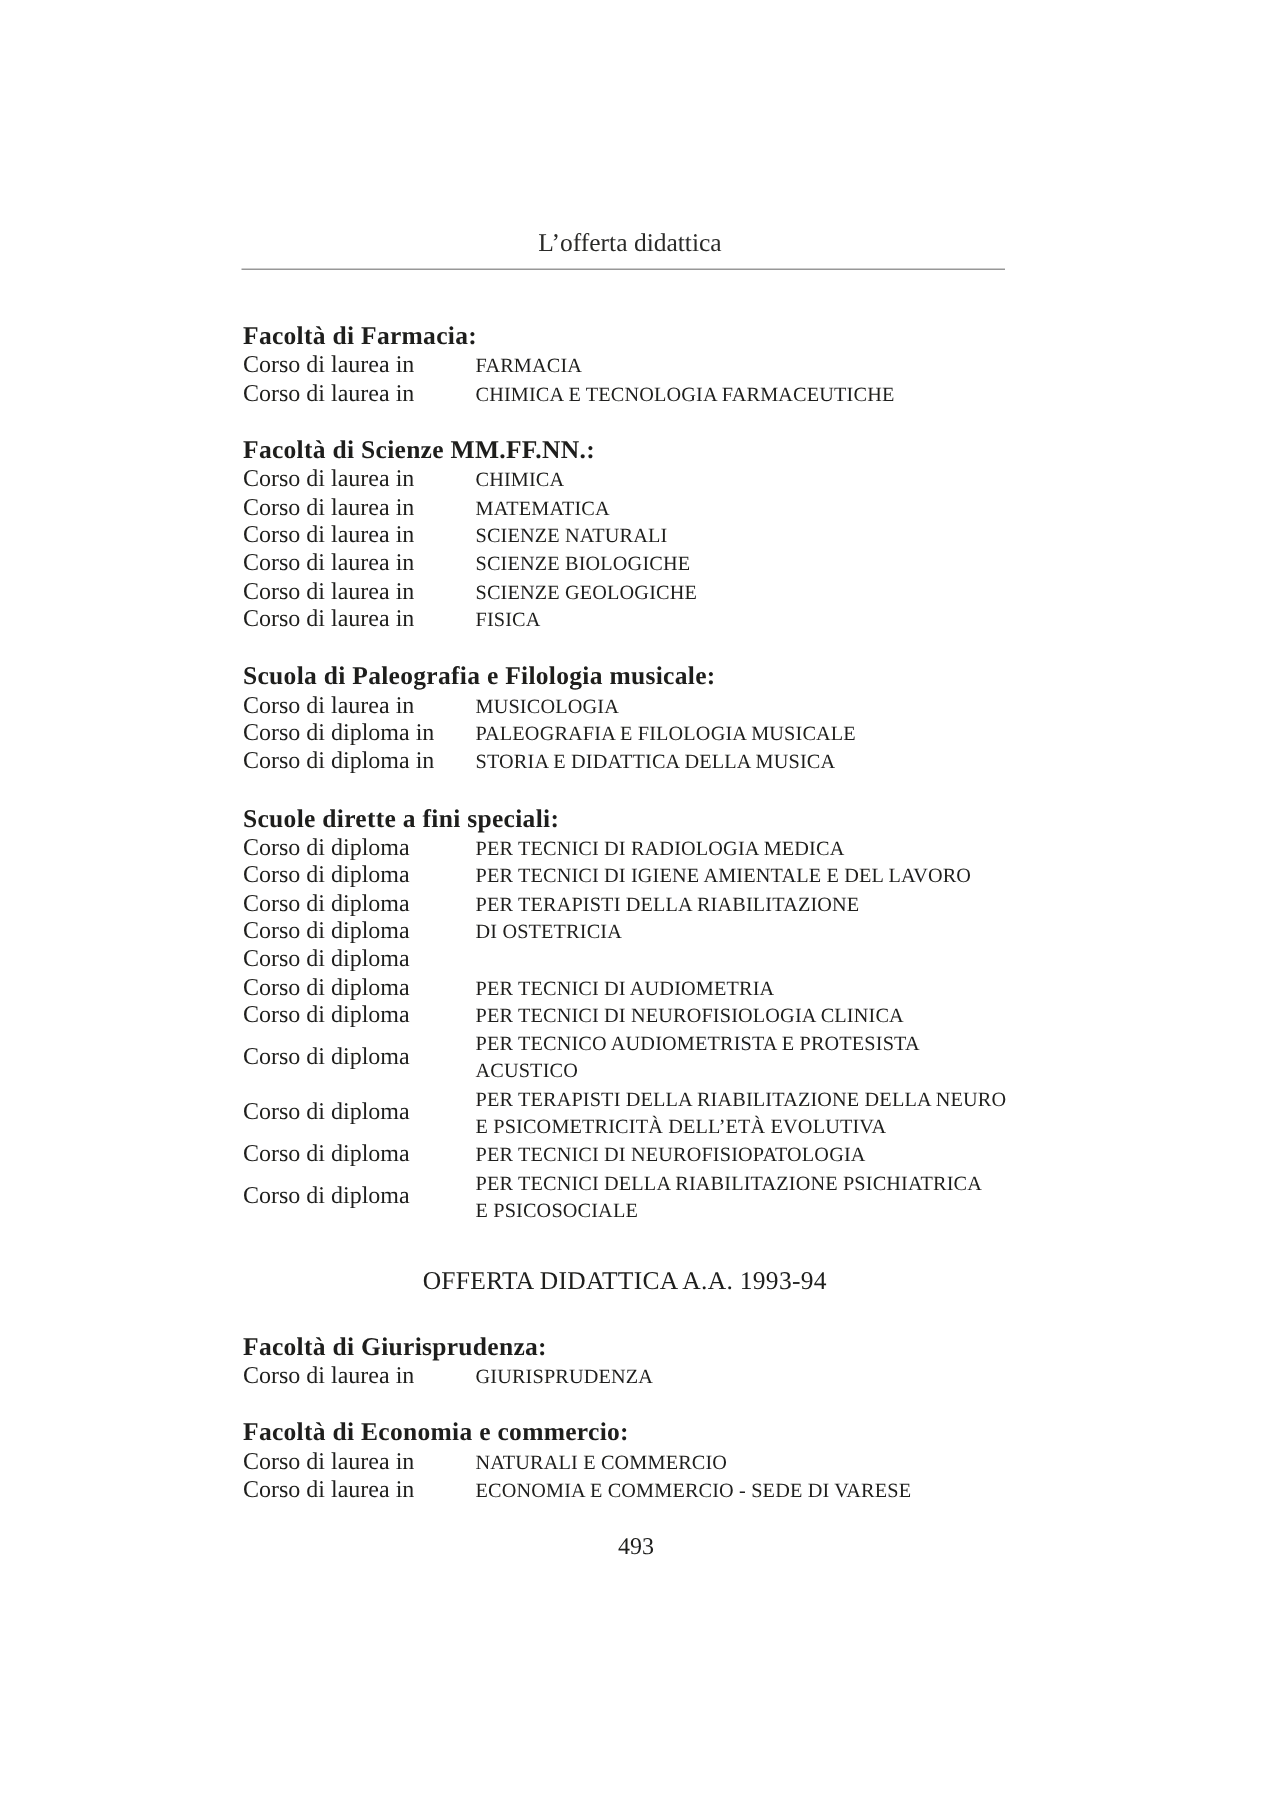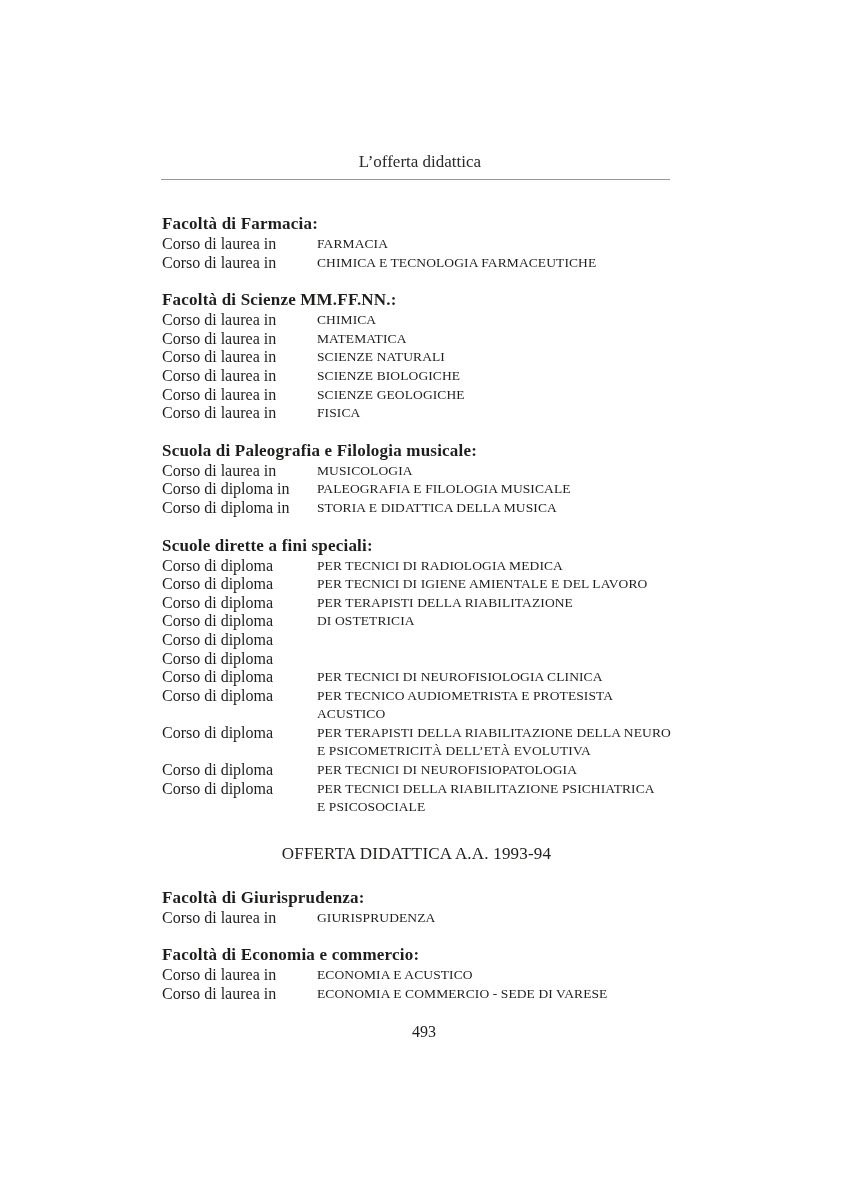--- a/index.html
+++ b/index.html
@@ -46,21 +46,21 @@
   }
   .section-heading {
     font-weight: bold;
     font-size: 17px;
     line-height: 20px;
     margin: 0 0 1px 0;
     letter-spacing: 0.2px;
   }
   .row {
     display: flex;
-    align-items: flex-start;
+    align-items: center;
   }
   .row-label {
     flex: 0 0 155px;
     font-size: 16px;
     line-height: 18.6px;
   }
   .row-value {
     flex: 1 1 auto;
     font-size: 13.5px;
     line-height: 18.6px;
@@ -169,20 +169,21 @@
       </div>
       <div class="row">
         <span class="row-label">Corso di diploma</span>
         <span class="row-value">DI OSTETRICIA</span>
       </div>
       <div class="row">
         <span class="row-label">Corso di diploma</span>
       </div>
       <div class="row">
         <span class="row-label">Corso di diploma</span>
+        <span class="row-value">PER TECNICI DI AUDIOMETRIA</span>
       </div>
       <div class="row">
         <span class="row-label">Corso di diploma</span>
         <span class="row-value">PER TECNICI DI NEUROFISIOLOGIA CLINICA</span>
       </div>
       <div class="row">
         <span class="row-label">Corso di diploma</span>
         <span class="row-value">PER TECNICO AUDIOMETRISTA E PROTESISTA
 ACUSTICO</span>
       </div>
@@ -209,21 +210,21 @@
       <div class="row">
         <span class="row-label">Corso di laurea in</span>
         <span class="row-value">GIURISPRUDENZA</span>
       </div>
     </div>
 
     <div class="section">
       <div class="section-heading">Facoltà di Economia e commercio:</div>
       <div class="row">
         <span class="row-label">Corso di laurea in</span>
-        <span class="row-value">ECONOMIA E ACUSTICO</span>
+        <span class="row-value">NATURALI E COMMERCIO</span>
       </div>
       <div class="row">
         <span class="row-label">Corso di laurea in</span>
         <span class="row-value">ECONOMIA E COMMERCIO - SEDE DI VARESE</span>
       </div>
     </div>
 
   </div>
 
   <div class="page-number">493</div>

